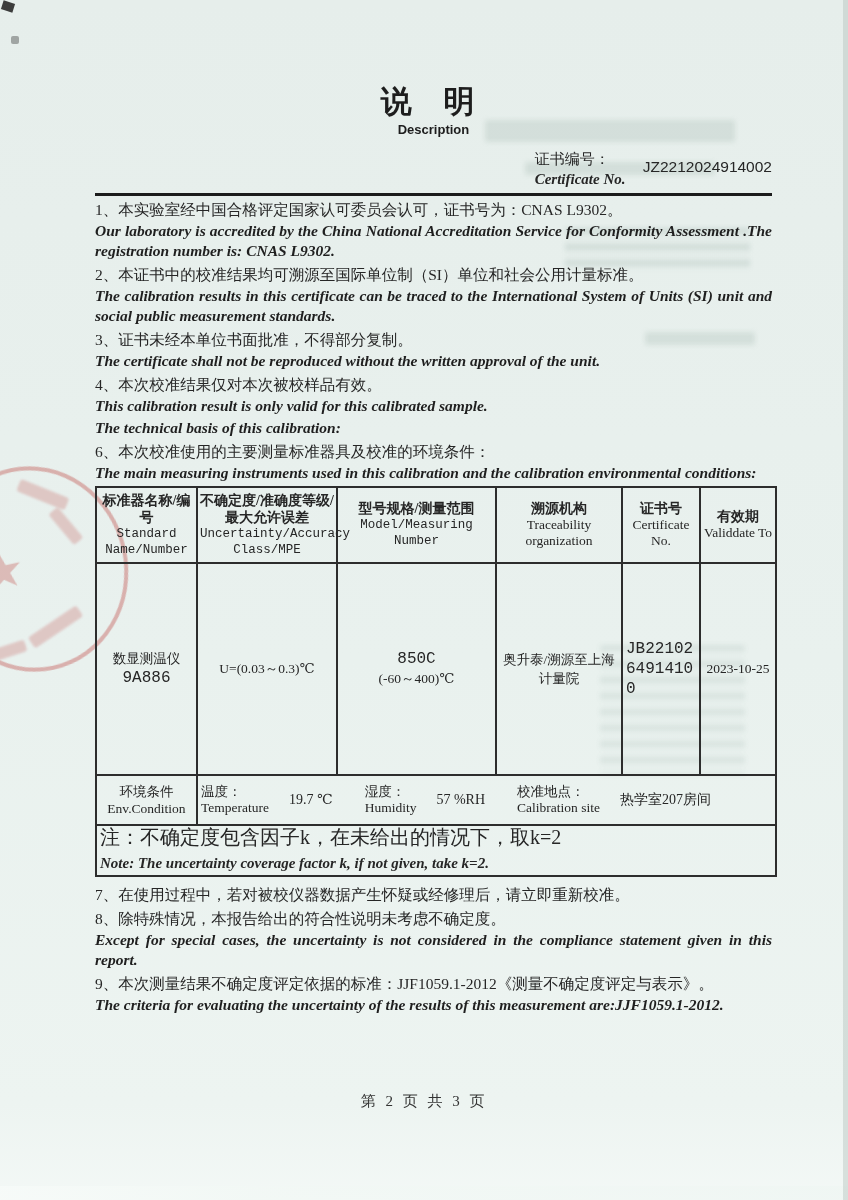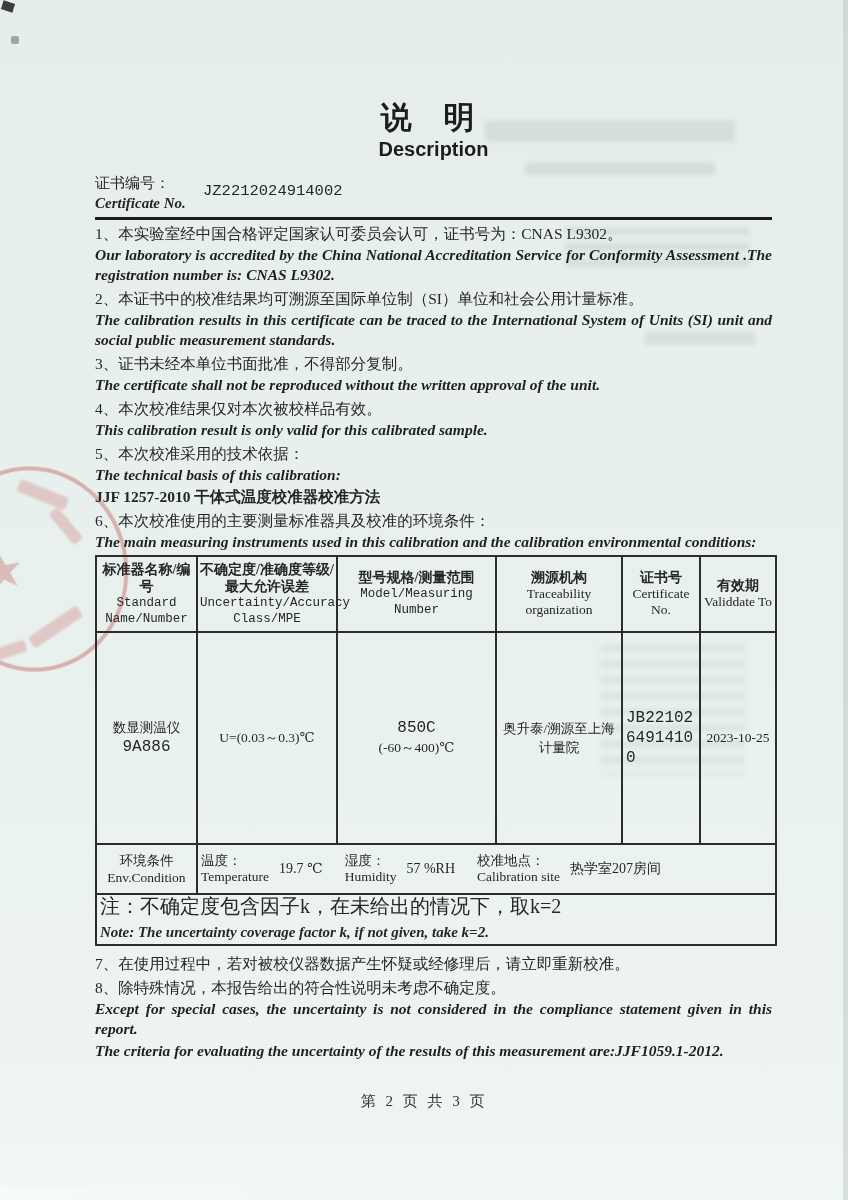--- a/index.html
+++ b/index.html
@@ -2,43 +2,43 @@
 <html><head>
 <meta charset="utf-8">
 <style>
   html,body{margin:0;padding:0;}
   .page{
     position:relative; width:848px; height:1200px; overflow:hidden;
     background:linear-gradient(180deg,#e6eeeb 0%,#e9f1ee 55%,#edf4f1 92%,#f3f8f6 100%);
     font-family:"Liberation Serif","DejaVu Serif",serif;
     color:#262626;
   }
-  .content{position:absolute; left:95px; top:100px; width:677px;}
+  .content{position:absolute; left:95px; top:84px; width:677px;}
   .title{text-align:center; font-size:31px; font-weight:bold; letter-spacing:12px; color:#1d1d1d; line-height:36px;}
-  .subtitle{text-align:center; font-size:20px; font-weight:bold; font-family:"Liberation Sans","DejaVu Sans",sans-serif; margin-top:2px; color:#1d1d1d;}
-  .cert-row{display:flex; align-items:center; margin-top:12px;}
+  .subtitle{text-align:center; font-size:13px; font-weight:bold; font-family:"Liberation Sans","DejaVu Sans",sans-serif; margin-top:2px; color:#1d1d1d;}
+  .cert-row{display:flex; align-items:center; margin-top:12px;justify-content:flex-end;}
   .cert-labels{width:108px;}
   .cert-cn{font-size:15px; line-height:20px;}
   .cert-en{font-size:15px; line-height:20px; font-style:italic; font-weight:bold;}
-  .cert-num{font-size:15.5px; font-family:Liberation Mono, monospace; margin-top:-4px;}
+  .cert-num{font-size:15.5px; font-family:Liberation Sans, sans-serif; margin-top:-4px;}
   .rule{height:2.5px; background:#1c1c1c; margin-top:4px;}
   .line-cn{font-size:15.5px; line-height:20px; margin:4px 0 1px;}
   .line-en{font-size:15.5px; line-height:20px; margin:1px 0 2px; font-weight:bold; font-style:italic; text-align:justify; color:#1f1f1f;}
   .line-basis{font-size:15.5px; line-height:20px; margin:2px 0; font-weight:bold;}
   table.std{border-collapse:collapse; width:680px; margin-top:3px; table-layout:fixed;padding-left:13px;}
   table.std th, table.std td{border:2px solid #2d2d2d; padding:2px 3px; vertical-align:middle;}
   table.std th{font-size:14px; font-weight:bold; text-align:center; line-height:17px; padding:4px 2px;}
   .th-en-mono{display:block; font-weight:normal; font-family:"Liberation Mono","DejaVu Sans Mono",monospace; font-size:12.5px; line-height:16px;}
   .th-en-serif{display:block; font-weight:normal; font-size:13.5px; line-height:16px;}
   td.data{height:206px; vertical-align:top; text-align:center; font-size:13.5px; line-height:19px; padding-top:5px;}
   td.data .mono{font-family:"Liberation Mono","DejaVu Sans Mono",monospace; font-size:16px;}
   td.cert-cell{word-break:break-all; text-align:left; padding-left:4px;}
   td.env-label{text-align:center; font-size:13.5px; line-height:17px; height:44px;}
   td.env-merge{padding:4px 6px;}
-  .env-flex{display:flex; align-items:center; gap:0;}
+  .env-flex{display:flex; align-items:center; gap:10px;}
   .env-lab{font-size:13.5px; line-height:16px;}
   .env-val{font-size:14px; margin:0 22px 0 10px; white-space:nowrap;}
   .env-val.last{margin-right:0;}
   td.notes{padding:8px 12px 6px;}
   .tn-cn{font-size:20px; line-height:19px;}
   .tn-en{font-size:15px; line-height:19px; font-weight:bold; font-style:italic; margin-top:7px;}
   .footer{position:absolute; left:0; width:848px; top:1092px; text-align:center; font-size:15px; letter-spacing:3px; color:#333;}
   
   .stamp{position:absolute; left:-64px; top:466px; width:192px; height:206px; pointer-events:none; filter:blur(0.7px); opacity:.85; transform:rotate(-12deg);}
   .stamp-ring{position:absolute; inset:0; border:4px solid rgba(196,90,86,0.5); border-radius:50%;}
@@ -86,23 +86,21 @@
     <div class="rule"></div>
 
     <p class="line-cn">1、本实验室经中国合格评定国家认可委员会认可，证书号为：CNAS L9302。</p>
     <p class="line-en">Our laboratory is accredited by the China National Accreditation Service for Conformity Assessment .The registration number is: CNAS L9302.</p>
     <p class="line-cn">2、本证书中的校准结果均可溯源至国际单位制（SI）单位和社会公用计量标准。</p>
     <p class="line-en">The calibration results in this certificate can be traced to the International System of Units (SI) unit and social public measurement standards.</p>
     <p class="line-cn">3、证书未经本单位书面批准，不得部分复制。</p>
     <p class="line-en">The certificate shall not be reproduced without the written approval of the unit.</p>
     <p class="line-cn">4、本次校准结果仅对本次被校样品有效。</p>
     <p class="line-en">This calibration result is only valid for this calibrated sample.</p>
-    <p class="line-cn">5、本次校准采用的技术依据：</p>
     <p class="line-en">The technical basis of this calibration:</p>
-    <p class="line-basis">JJF 1257-2010 干体式温度校准器校准方法</p>
     <p class="line-cn">6、本次校准使用的主要测量标准器具及校准的环境条件：</p>
     <p class="line-en">The main measuring instruments used in this calibration and  the calibration environmental conditions:</p>
 
     <table class="std">
       <colgroup>
         <col style="width:101px">
           <col style="width:140px">
           <col style="width:159px">
         <col style="width:126px">
           <col style="width:78px">
@@ -187,20 +185,21 @@
           <div class="tn-cn">注：不确定度包含因子k，在未给出的情况下，取k=2</div>
           <div class="tn-en">Note: The uncertainty coverage factor k, if not given, take k=2.</div>
         </td>
       </tr>
     </tbody>
       </table>
 
     <p class="line-cn" style="margin-top:8px;">7、在使用过程中，若对被校仪器数据产生怀疑或经修理后，请立即重新校准。</p>
     <p class="line-cn">8、除特殊情况，本报告给出的符合性说明未考虑不确定度。</p>
     <p class="line-en">Except for special cases, the uncertainty is not considered in the compliance statement given in this report.</p>
+    <p class="line-cn">9、本次测量结果不确定度评定依据的标准：JJF1059.1-2012《测量不确定度评定与表示》。</p>
     <p class="line-en">The criteria for evaluating the uncertainty of the results of this measurement are:JJF1059.1-2012.</p>
   </div>
 
   <div class="footer">第 2 页  共 3 页</div>
 
   <div class="bottom-edge"></div>
   <div class="right-edge"></div>
 </div>
 
 </body></html>

